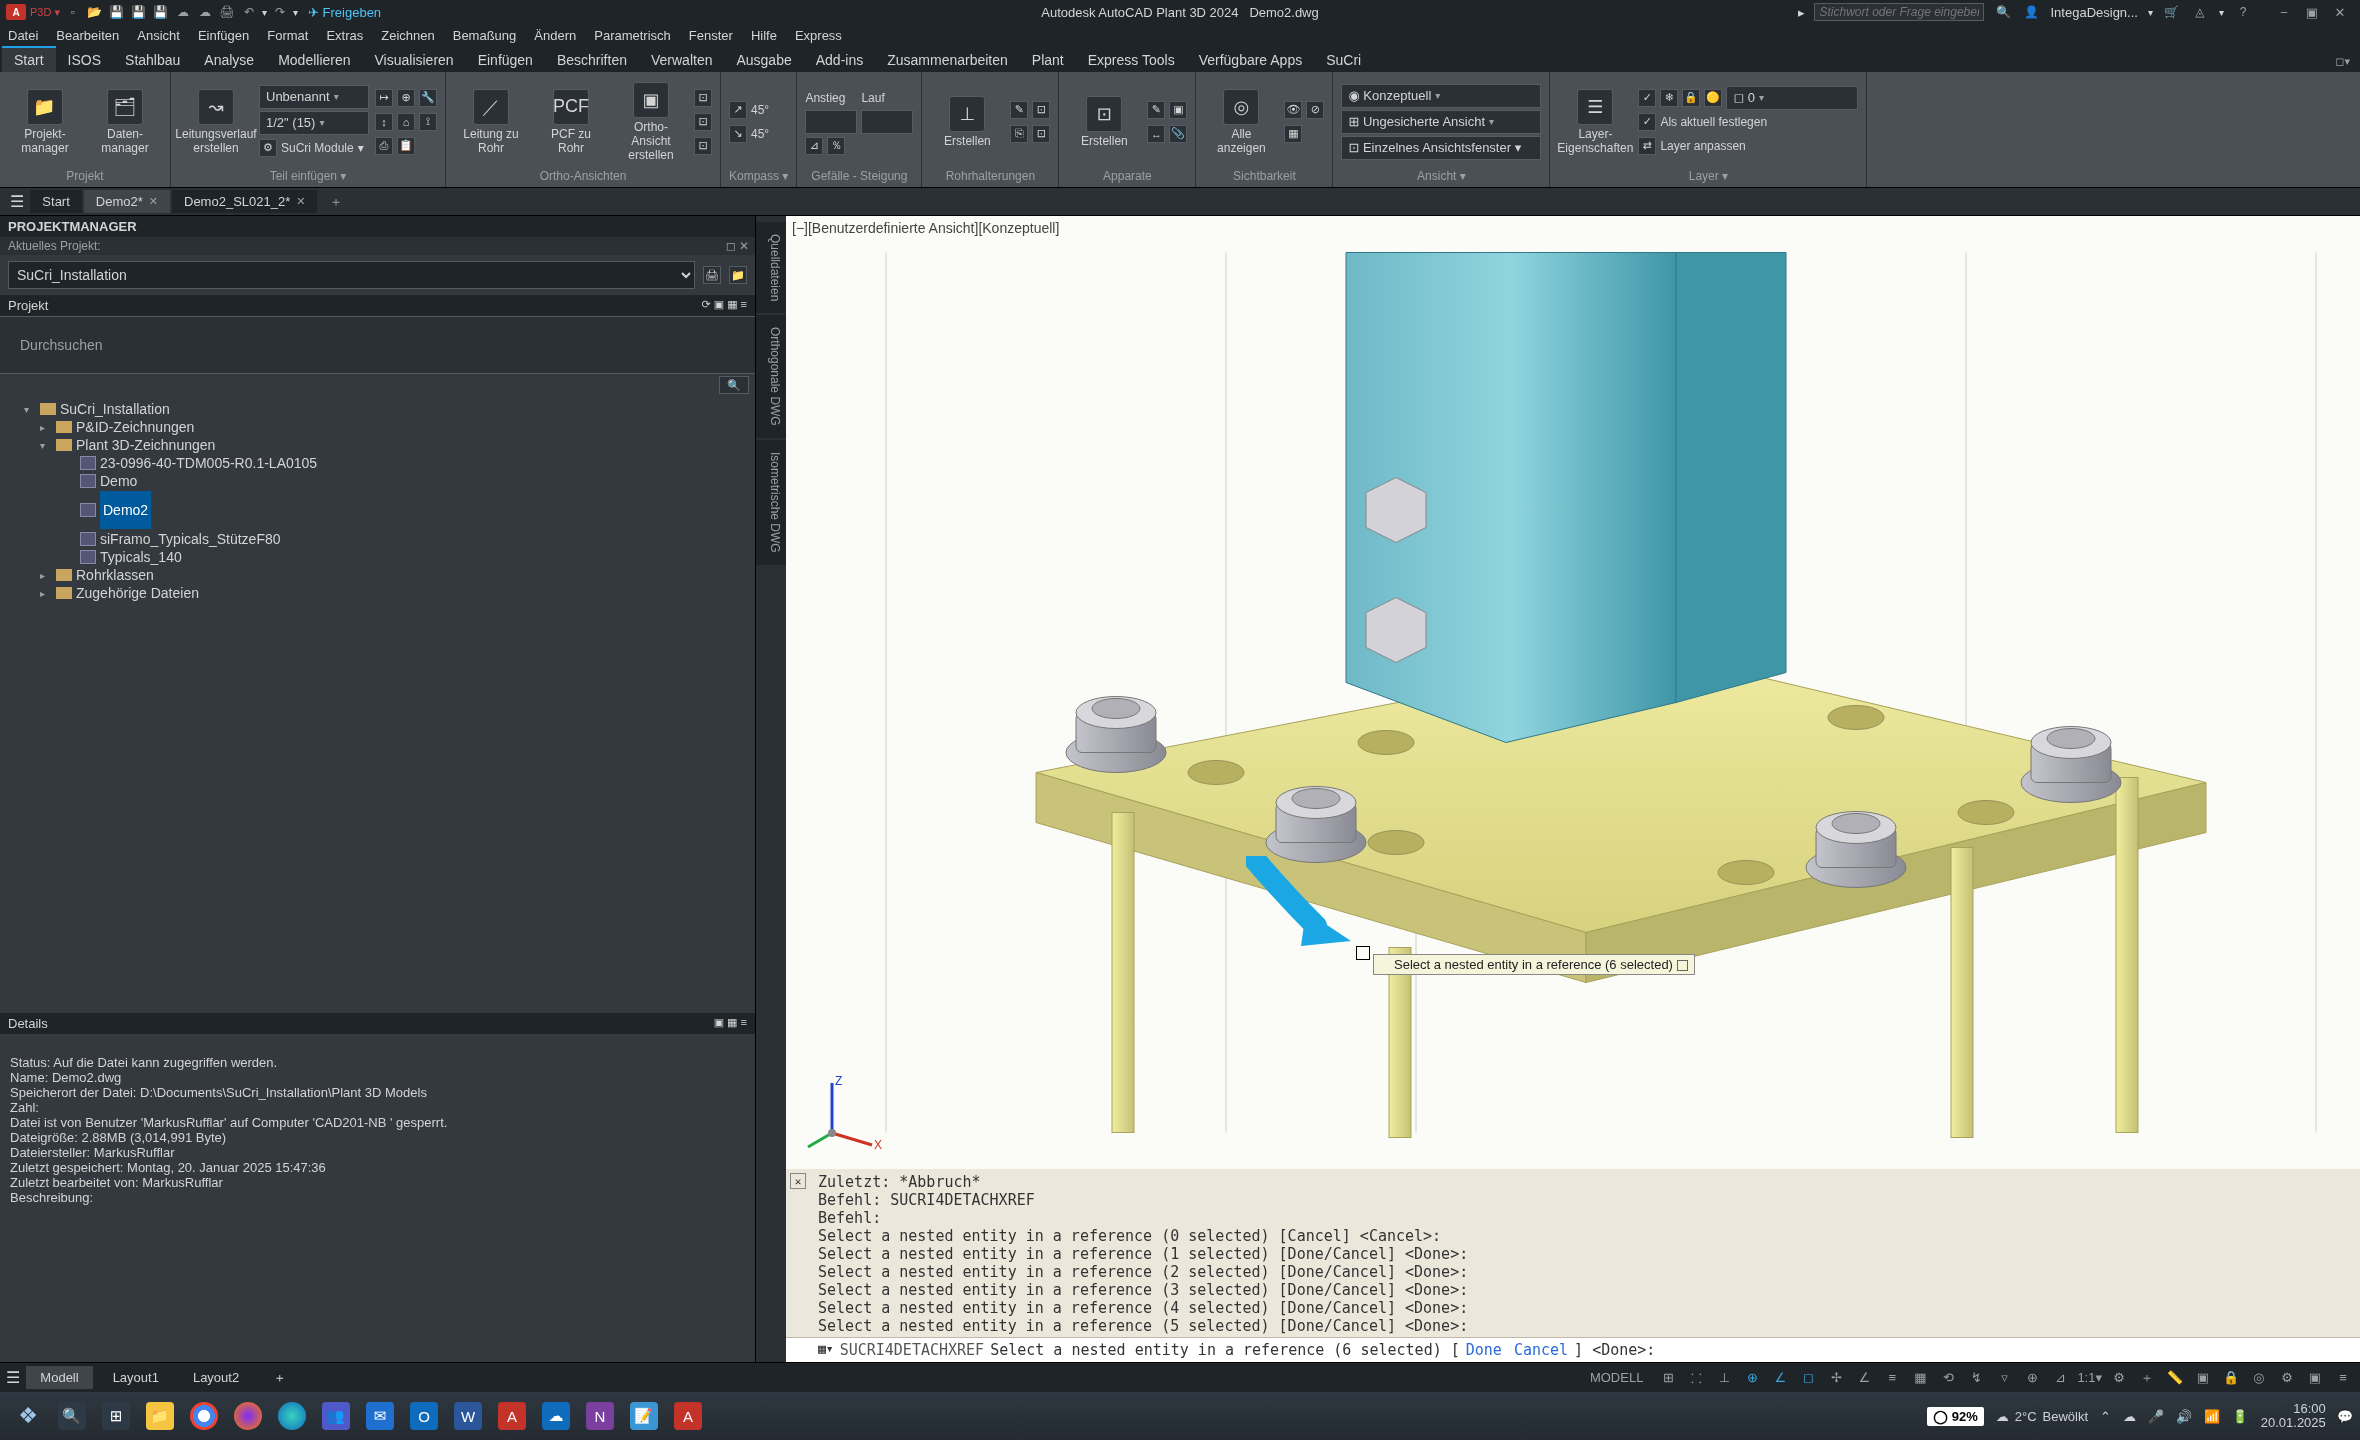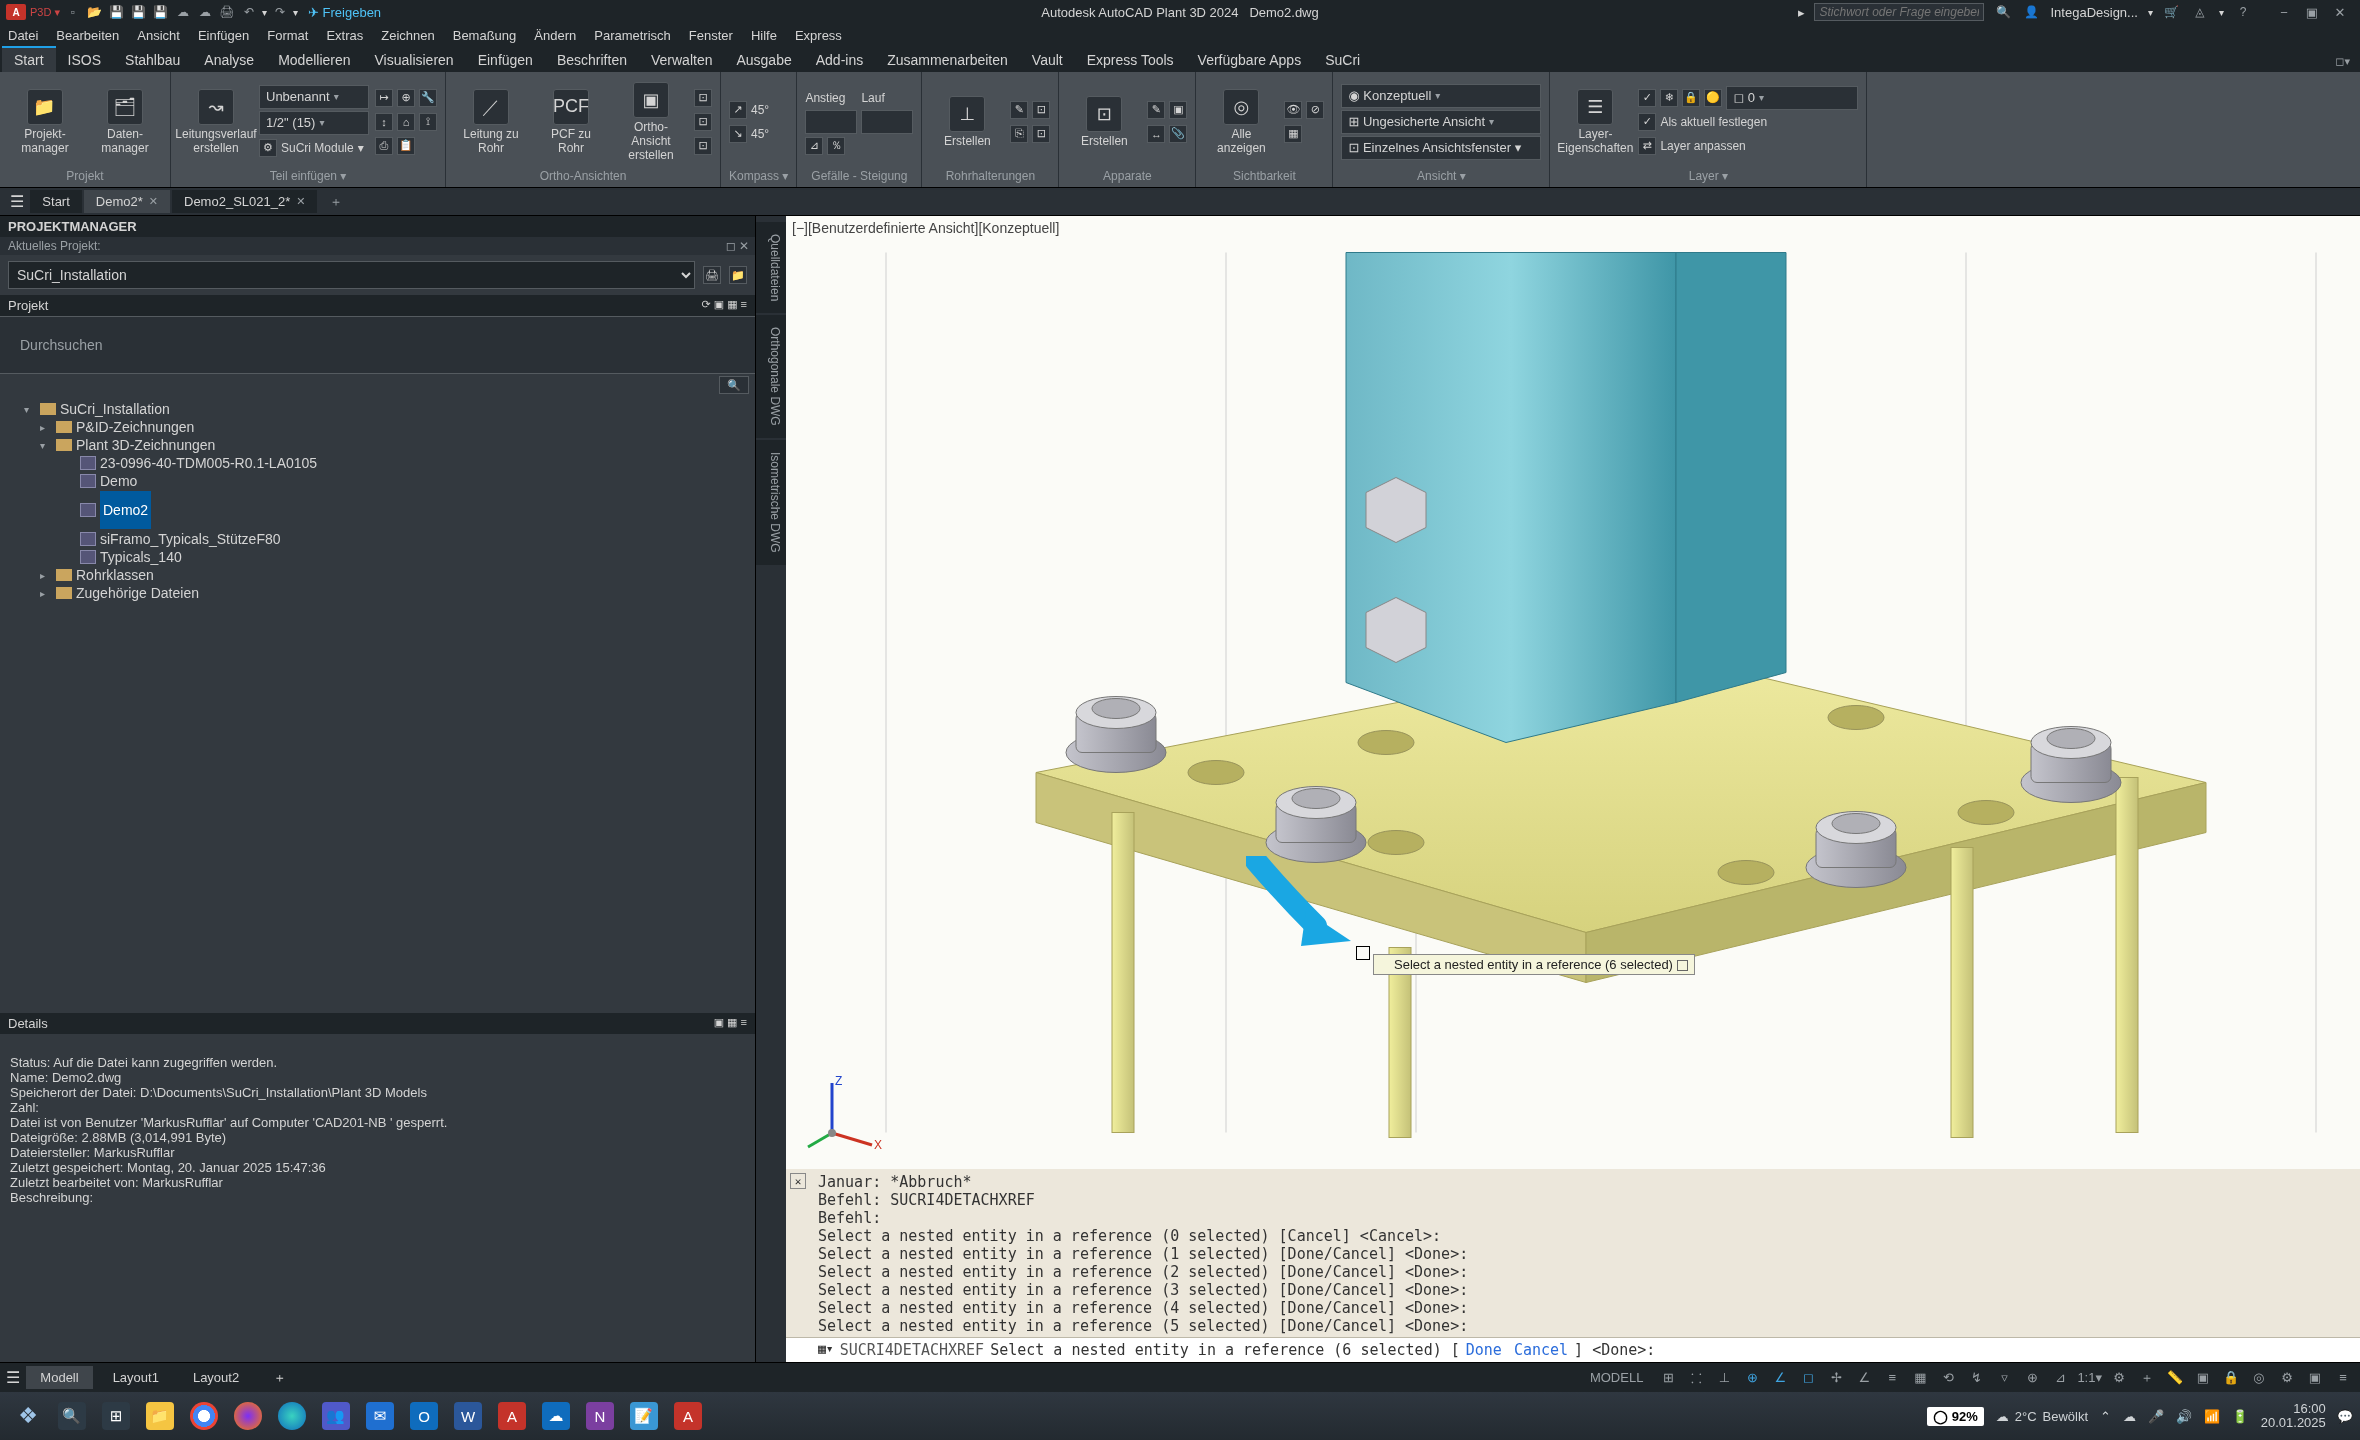--- a/index.html
+++ b/index.html
@@ -190,21 +190,21 @@
   <span class="tab">Stahlbau</span>
   <span class="tab">Analyse</span>
   <span class="tab">Modellieren</span>
   <span class="tab">Visualisieren</span>
   <span class="tab">Einfügen</span>
   <span class="tab">Beschriften</span>
   <span class="tab">Verwalten</span>
   <span class="tab">Ausgabe</span>
   <span class="tab">Add-ins</span>
   <span class="tab">Zusammenarbeiten</span>
-  <span class="tab">Vault</span>
+  <span class="tab">Plant</span>
   <span class="tab">Express Tools</span>
   <span class="tab">Verfügbare Apps</span>
   <span class="tab">SuCri</span>
   <span style="margin-left:auto; padding:4px 8px; font-size:11px; color:var(--text-dim);">◻▾</span>
 </div>
 
 <div class="ribbon">
   <div class="rgrp">
     <div class="body">
       <div class="rbtn-big">
@@ -655,21 +655,21 @@
         <line x1="30" y1="60" x2="30" y2="10" stroke="#2244cc" stroke-width="3"></line>
         <text x="33" y="12" font-size="12" fill="#2244cc">Z</text>
         <line x1="30" y1="60" x2="70" y2="72" stroke="#cc3322" stroke-width="3"></line>
         <text x="72" y="76" font-size="12" fill="#cc3322">X</text>
         <line x1="30" y1="60" x2="6" y2="74" stroke="#22aa44" stroke-width="3"></line>
         <circle cx="30" cy="60" r="4" fill="#888"></circle>
       </svg>
     </div>
 
     <div class="cmd-wrap">
-      <div class="cmd-hist"><div class="cmd-close">✕</div><span>Januar: *Abbruch*</span>
+      <div class="cmd-hist"><div class="cmd-close">✕</div><span>Zuletzt: *Abbruch*</span>
 <span>Befehl: SUCRI4DETACHXREF</span>
 <span>Befehl:</span>
 <span>Select a nested entity in a reference (0 selected) [Cancel] &lt;Cancel&gt;:</span>
 <span>Select a nested entity in a reference (1 selected) [Done/Cancel] &lt;Done&gt;:</span>
 <span>Select a nested entity in a reference (2 selected) [Done/Cancel] &lt;Done&gt;:</span>
 <span>Select a nested entity in a reference (3 selected) [Done/Cancel] &lt;Done&gt;:</span>
 <span>Select a nested entity in a reference (4 selected) [Done/Cancel] &lt;Done&gt;:</span>
 <span>Select a nested entity in a reference (5 selected) [Done/Cancel] &lt;Done&gt;:</span></div>
       <div class="cmd-line">
         <span style="font-size:13px;">▦▾</span>

